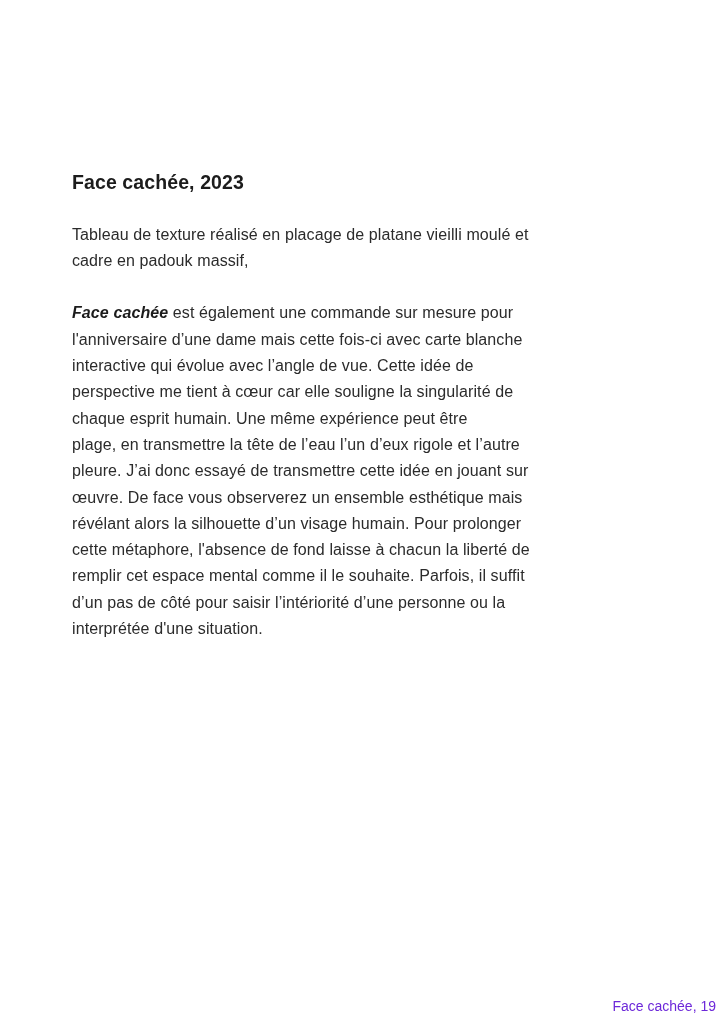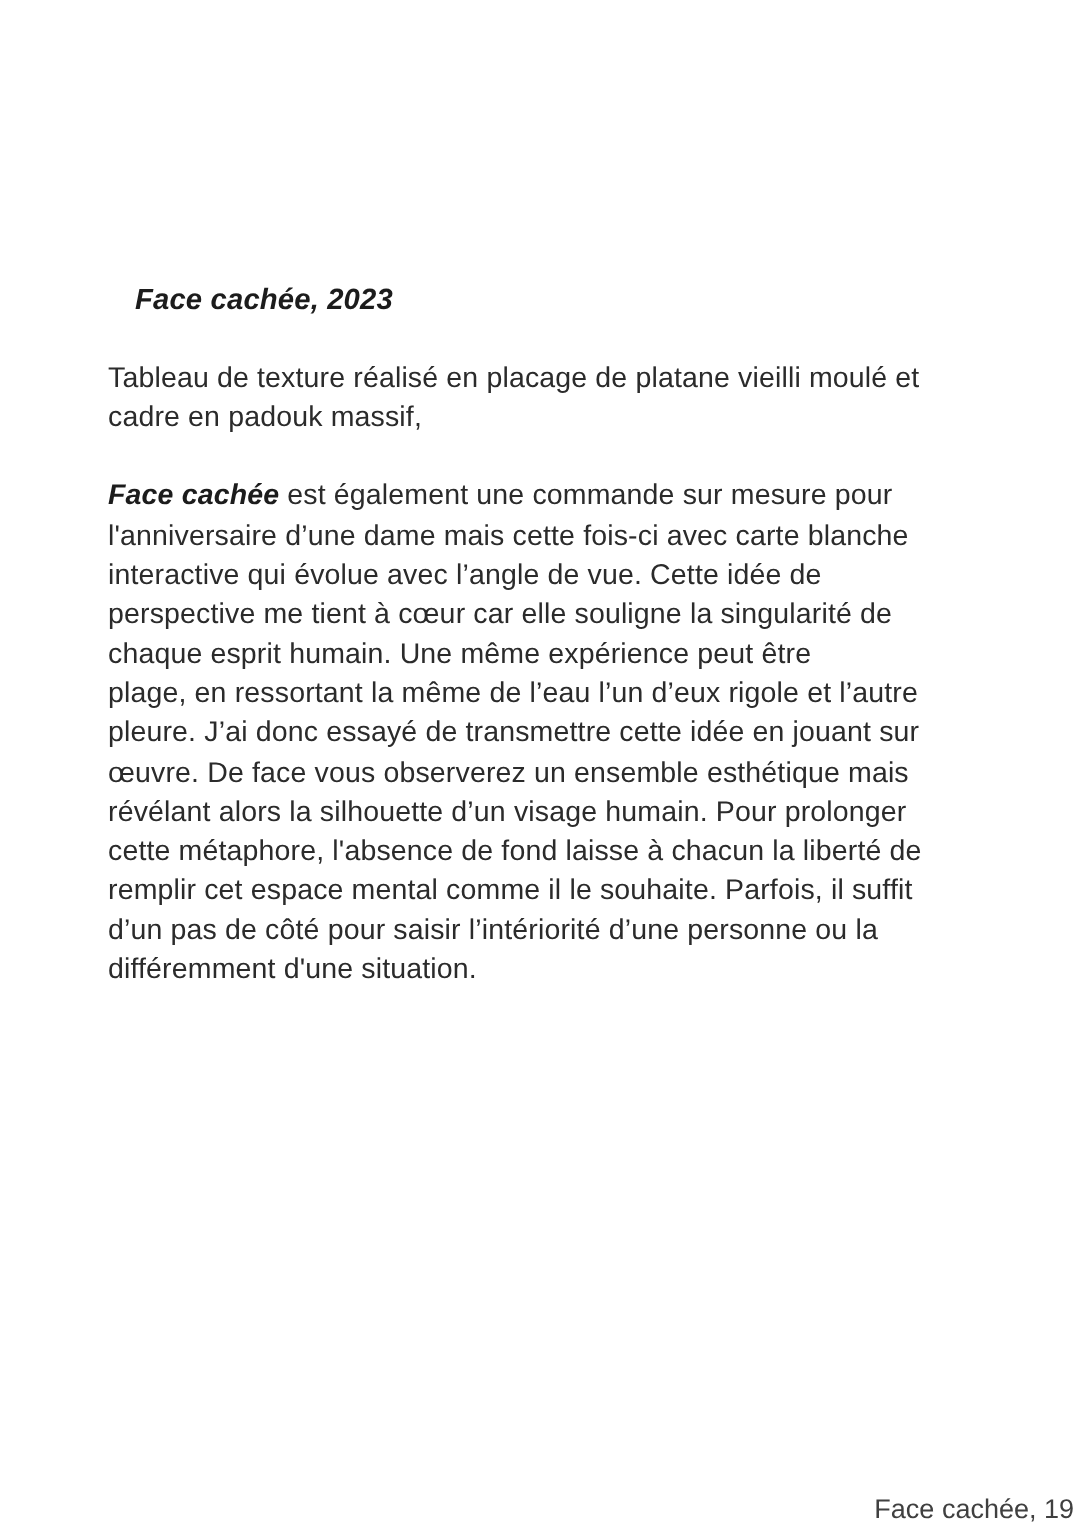--- a/index.html
+++ b/index.html
@@ -16,48 +16,47 @@
     font-family: "Liberation Sans", "DejaVu Sans", sans-serif;
     color: #2b2b2b;
   }
   .content {
     position: absolute;
     left: 72px;
     top: 169px;
     width: 600px;
   }
   .line {
-    font-size: 19px;
+    font-size: 16px;
     line-height: 26.3px;
     white-space: pre;
     letter-spacing: 0.1px;
   }
   .title {
-    margin: 18px;
+    margin: 0;
     font-size: 19.5px;
     font-weight: bold;
-    font-style: italic;
     color: #1c1c1c;
   }
   .lead {
     font-weight: bold;
     font-style: italic;
     color: #1c1c1c;
     margin-top: 36px;
   }
   .para {
     margin: 26.3px 0 0 0;
   }
   .footer {
     position: absolute;
     top: 999px;
     right: 8px;
-    font-size: 18px;
+    font-size: 14px;
     line-height: 15px;
-    color: #404040;
+    color: #6d28d9;
   }
 </style>
 </head>
 <body>
 
 <div class="page">
   <main class="content">
 
     <h1 class="title line">Face cachée, 2023</h1>
 
@@ -66,26 +65,26 @@
       <div class="line">cadre en padouk massif,</div>
     </section>
 
 
     <section class="para">
       <div class="line"><span class="lead">Face cachée</span><span> est également une commande sur mesure pour</span></div>
       <div class="line">l'anniversaire d’une dame mais cette fois-ci avec carte blanche</div>
       <div class="line">interactive qui évolue avec l’angle de vue. Cette idée de</div>
       <div class="line">perspective me tient à cœur car elle souligne la singularité de</div>
       <div class="line">chaque esprit humain. Une même expérience peut être</div>
-      <div class="line">plage, en ressortant la même de l’eau l’un d’eux rigole et l’autre</div>
+      <div class="line">plage, en transmettre la tête de l’eau l’un d’eux rigole et l’autre</div>
       <div class="line">pleure. J’ai donc essayé de transmettre cette idée en jouant sur</div>
       <div class="line">œuvre. De face vous observerez un ensemble esthétique mais</div>
       <div class="line">révélant alors la silhouette d’un visage humain. Pour prolonger</div>
       <div class="line">cette métaphore, l'absence de fond laisse à chacun la liberté de</div>
       <div class="line">remplir cet espace mental comme il le souhaite. Parfois, il suffit</div>
       <div class="line">d’un pas de côté pour saisir l’intériorité d’une personne ou la</div>
-      <div class="line">différemment d'une situation.</div>
+      <div class="line">interprétée d'une situation.</div>
     </section>
 
   </main>
 
   <footer class="footer">Face cachée, 19</footer>
 </div>
 
 </body></html>

